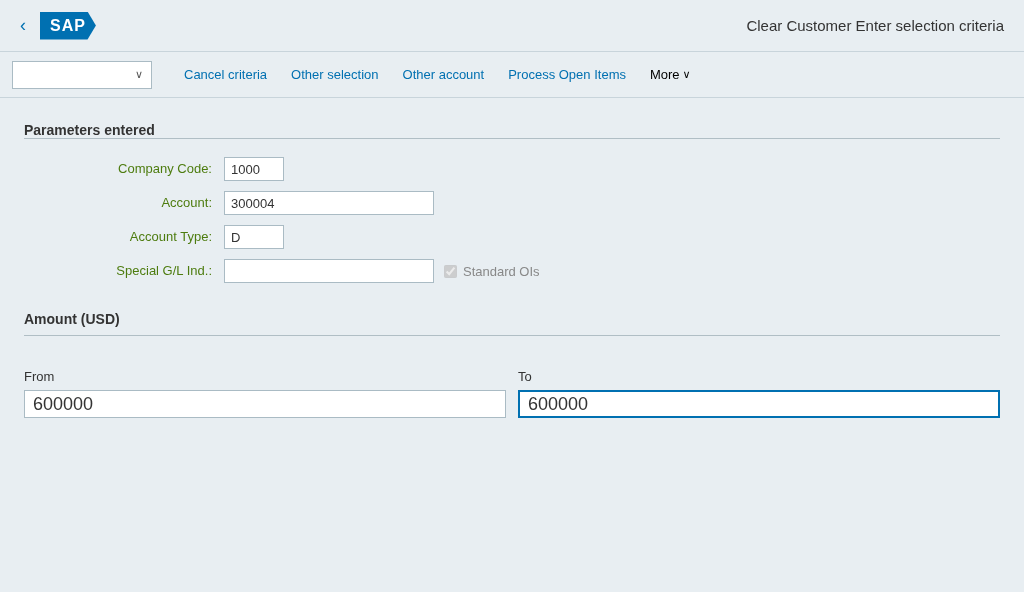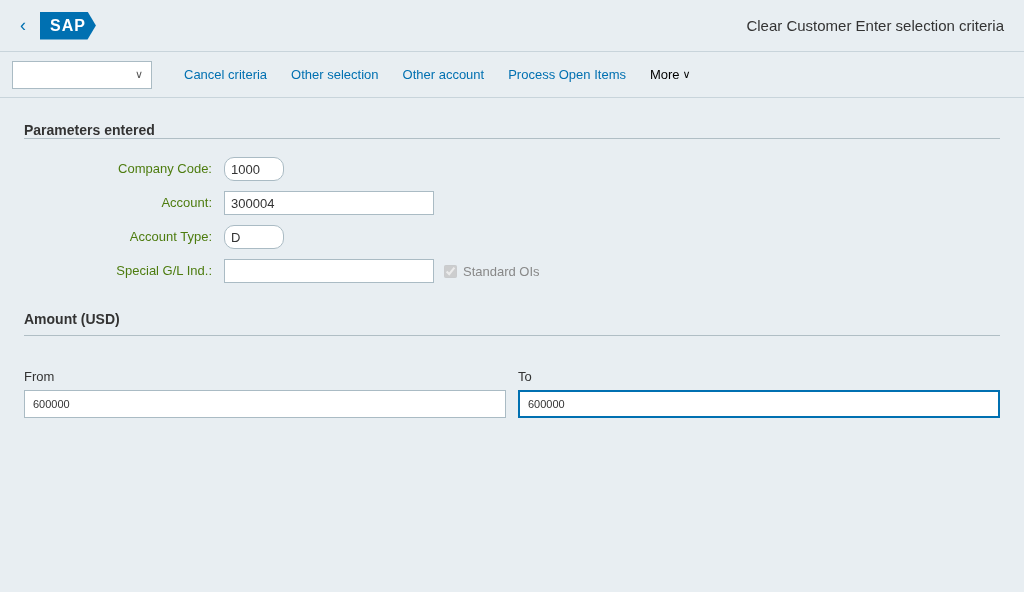--- a/index.html
+++ b/index.html
@@ -142,21 +142,21 @@
       gap: 10px;
     }
     .form-input {
       border: 1px solid #aabbc4;
       background: white;
       height: 24px;
       padding: 0 6px;
       font-size: 13px;
       color: #333;
     }
-    .form-input.small { width: 60px; border-radius: 10px; }
+    .form-input.small { width: 60px; }
     .form-input.medium { width: 210px; }
     .form-input.large { width: 210px; }
 
     .checkbox-area {
       display: flex;
       align-items: center;
       gap: 6px;
       color: #888;
       font-size: 13px;
     }
@@ -190,21 +190,21 @@
       color: #333;
       margin-bottom: 6px;
       margin-top: 15px;
     }
     .amount-input {
       border: 1px solid #aabbc4;
       background: white;
       height: 28px;
       width: 100%;
       padding: 0 8px;
-      font-size: 11px;
+      font-size: 18px;
       color: #333;
     }
     .amount-input.focused {
       border: 2px solid #0070b1;
       outline: none;
     }
   </style>
 </head>
 <body>
 

